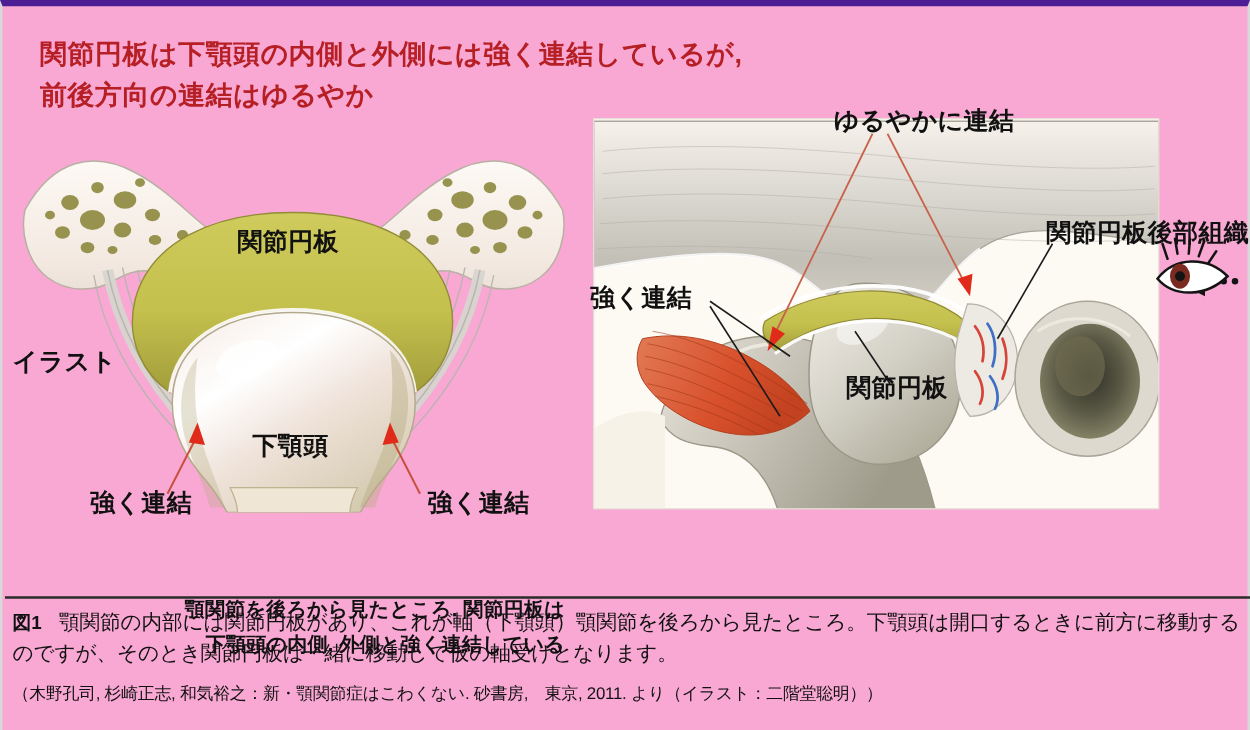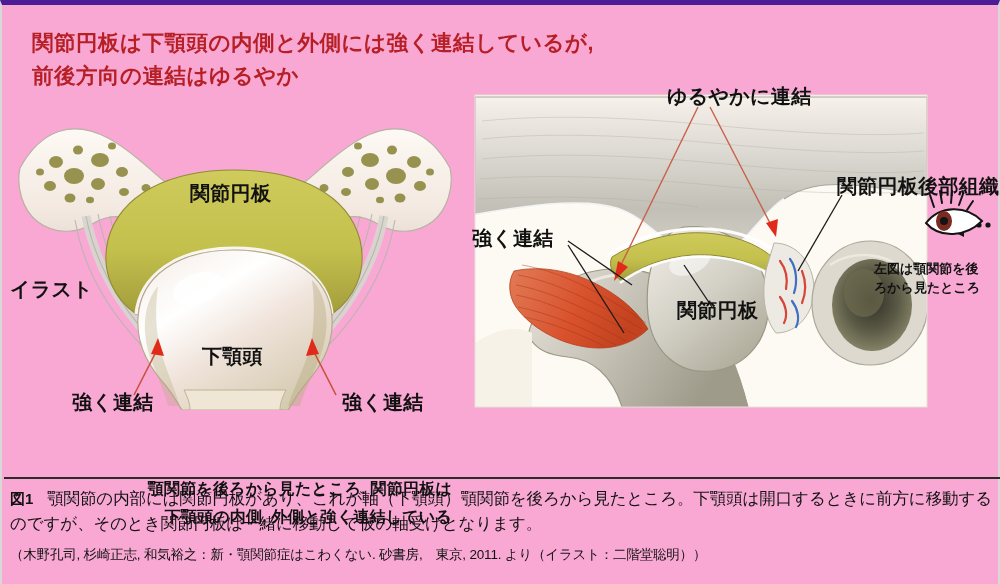--- a/index.html
+++ b/index.html
@@ -387,22 +387,20 @@
           <path d="M45 23 L51 14"></path>
         </g>
       </svg>
 
       <div class="lbl" style="left:195px;top:8px;">ゆるやかに連結</div>
       <div class="lbl" style="left:365px;top:98px;">関節円板後部組織</div>
       <div class="lbl" style="left:0px;top:150px;">強く連結</div>
       <div class="lbl" style="left:205px;top:222px;">関節円板</div>
     </div>
 
-    <div class="eyecap" style="top:185px;">左図は顎関節を後
-ろから見たところ</div>
 
     <div class="subcap subcapL">顎関節を後ろから見たところ. 関節円板は
 下顎頭の内側, 外側と強く連結している</div>
   </div>
 
   <div class="divider"></div>
 
   <div class="figcap">
     <b>図1</b><span>顎関節の内部には関節円板があり、これが軸（下顎頭）顎関節を後ろから見たところ。下顎頭は開口するときに前方に移動するのですが、そのとき関節円板は一緒に移動して仮の軸受けとなります。</span>
   </div>

